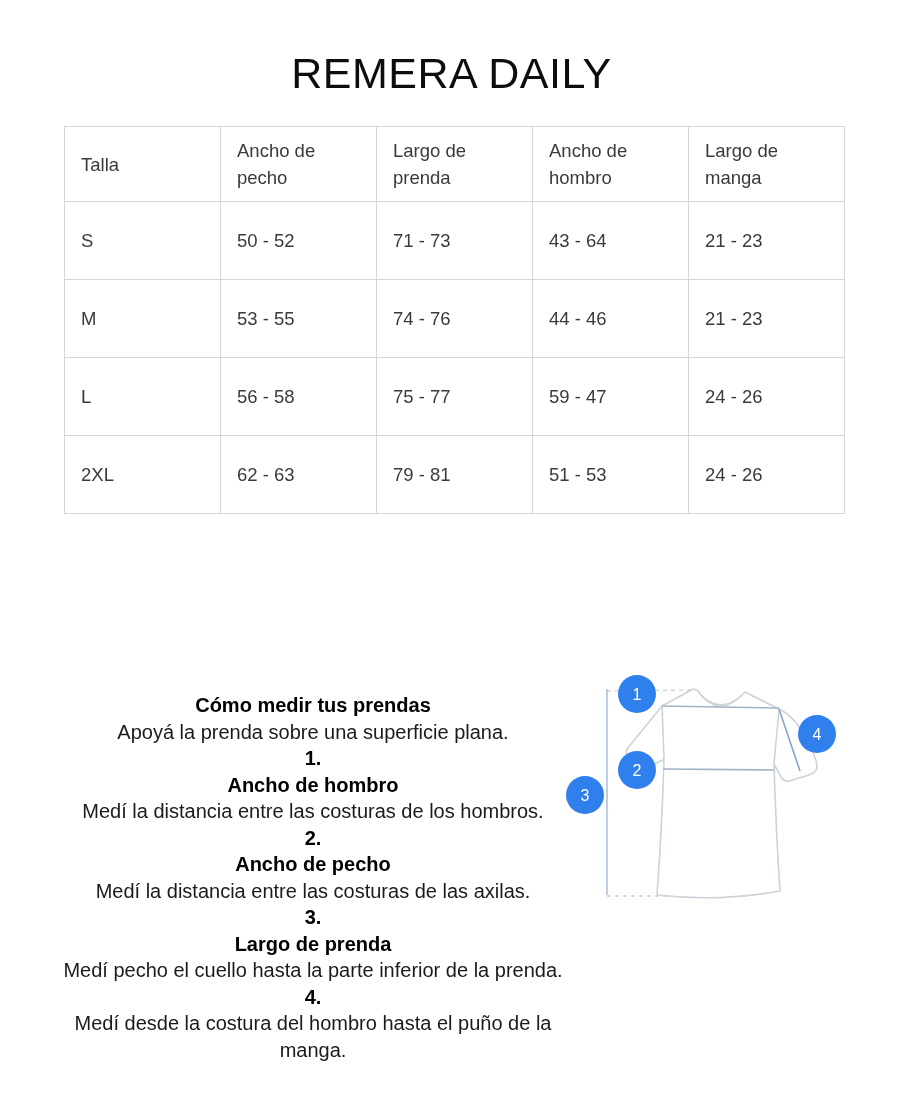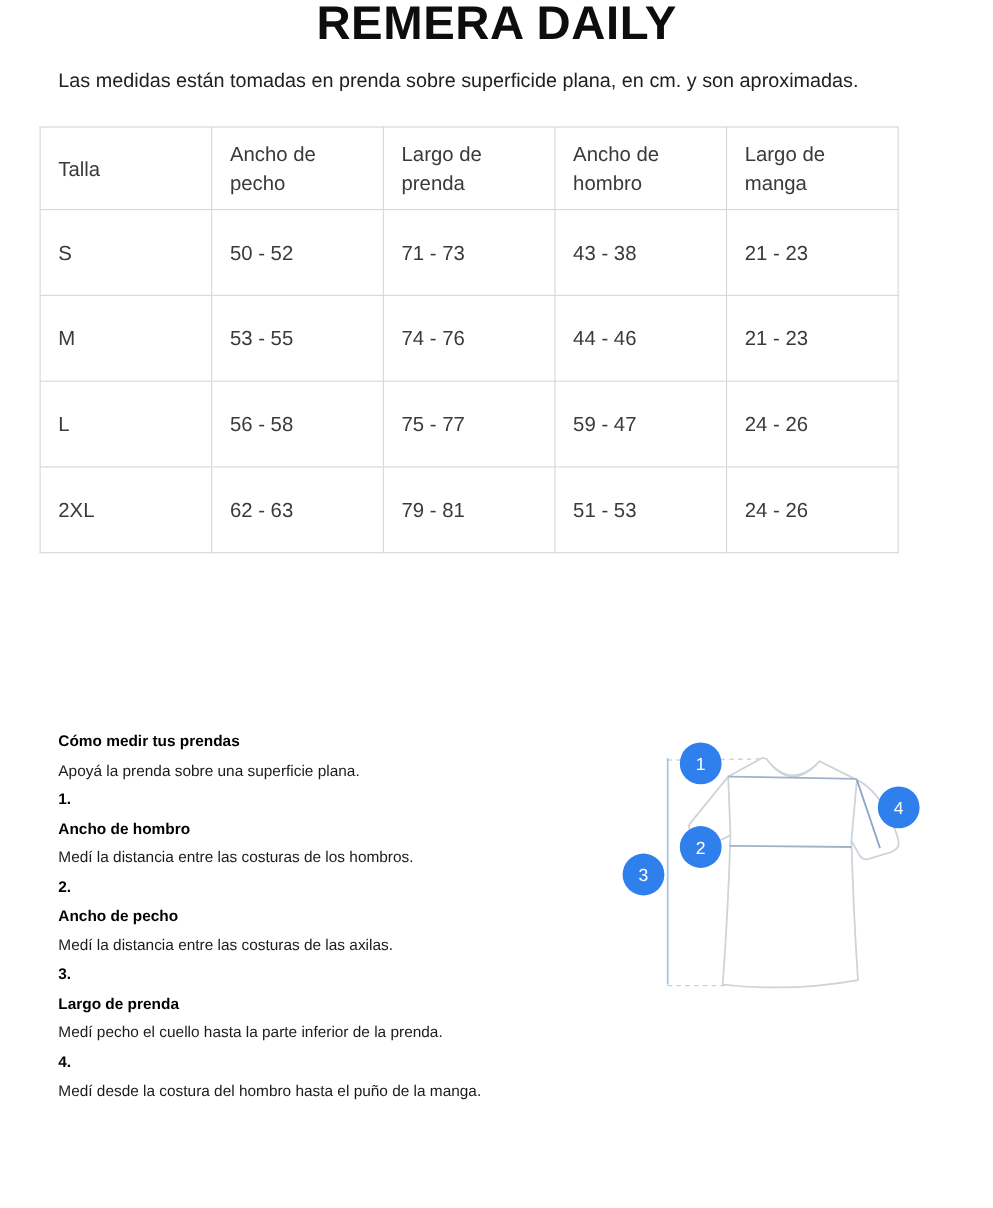--- a/index.html
+++ b/index.html
@@ -2,36 +2,37 @@
 <html><head>
 <meta charset="utf-8">
 <style>
   * { margin:0; padding:0; box-sizing:border-box; }
   html,body { width:903px; height:1098px; background:#ffffff; overflow:hidden; }
   body { font-family:"Liberation Sans", sans-serif; color:#1c1c1c; position:relative; }
 
   .page { position:relative; width:903px; height:1098px; background:#fff; }
 
   .title {
+    padding-top:52px;
     text-align:center;
     font-size:43px;
-    font-weight:bold;
+    font-weight:normal;
     letter-spacing:0.5px;
     color:#0d0d0d;
     line-height:1;
   }
 
   .subtitle {
     margin:19px 52px 0 53px;
     font-size:18px;
     color:#202020;
     line-height:22px;
   }
 
-  .size-table-wrap { margin:31px 52px 0 36px; }
+  .size-table-wrap { margin:31px 52px 0 64px; }
   table.size-table {
     border-collapse:collapse;
     table-layout:fixed;
     width:781px;
   }
   table.size-table col { width:156px; }
   .size-table th, .size-table td {
     border:1px solid #d6d6d6;
     text-align:left;
     vertical-align:middle;
@@ -41,44 +42,44 @@
     color:#3a3a3a;
     background:#fff;
   }
   .size-table thead th { height:75px; line-height:27px; }
   .size-table thead th .hdr { display:inline-block; max-width:94px; }
   .size-table tbody td { height:78px; }
 
   .instructions {
     position:absolute;
     left:53px;
-    top:660px;
+    top:692px;
     width:520px;
-    font-size:14px;
+    font-size:20px;
     line-height:26.5px;
     color:#1b1b1b;
+    text-align:center;
   }
   .instructions .b { font-weight:bold; color:#000; }
 
   .diagram {
     position:absolute;
     left:556px;
     top:663px;
     width:300px;
     height:252px;
   }
 </style>
 </head>
 <body>
 
 <div class="page">
 
   <div class="title">REMERA DAILY</div>
 
-  <div class="subtitle">Las medidas están tomadas en prenda sobre superficide plana, en cm. y son aproximadas.</div>
 
   <div class="size-table-wrap">
     <table class="size-table">
       <colgroup>
           <col>
           <col>
           <col>
           <col>
           <col>
         </colgroup>
@@ -89,21 +90,21 @@
           <th><span class="hdr">Largo de prenda</span></th>
           <th><span class="hdr">Ancho de hombro</span></th>
           <th><span class="hdr">Largo de manga</span></th>
         </tr>
       </thead>
       <tbody>
         <tr>
           <td>S</td>
           <td>50 - 52</td>
           <td>71 - 73</td>
-          <td>43 - 38</td>
+          <td>43 - 64</td>
           <td>21 - 23</td>
         </tr>
         <tr>
           <td>M</td>
           <td>53 - 55</td>
           <td>74 - 76</td>
           <td>44 - 46</td>
           <td>21 - 23</td>
         </tr>
         <tr>

